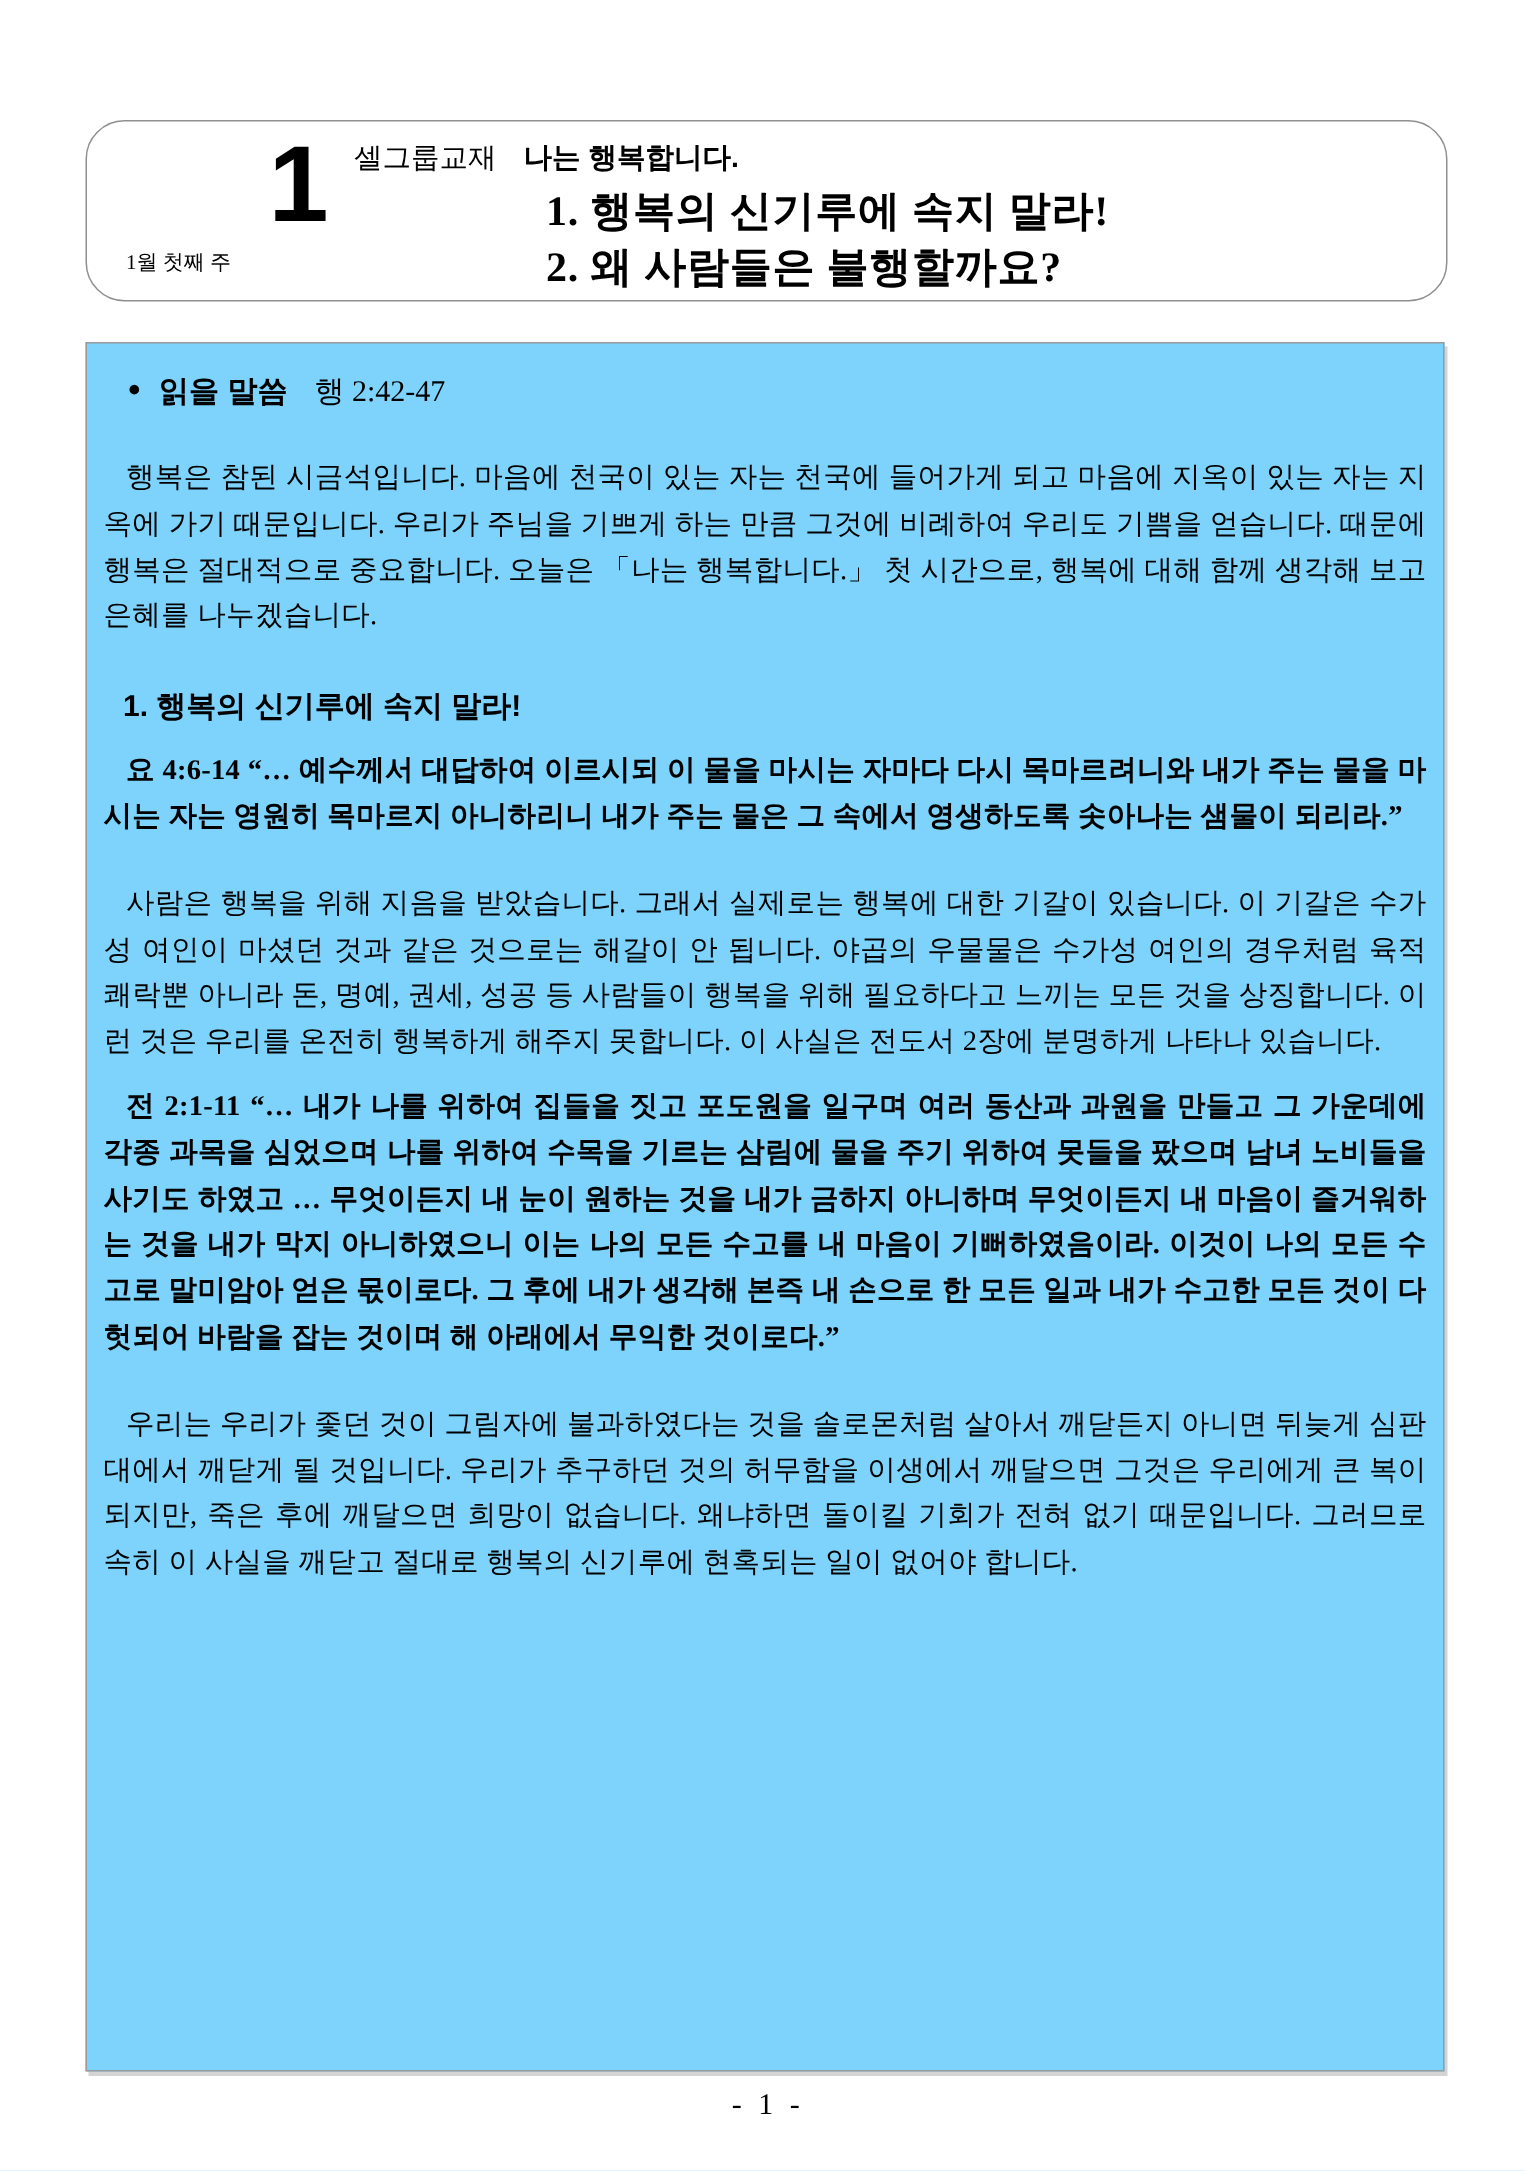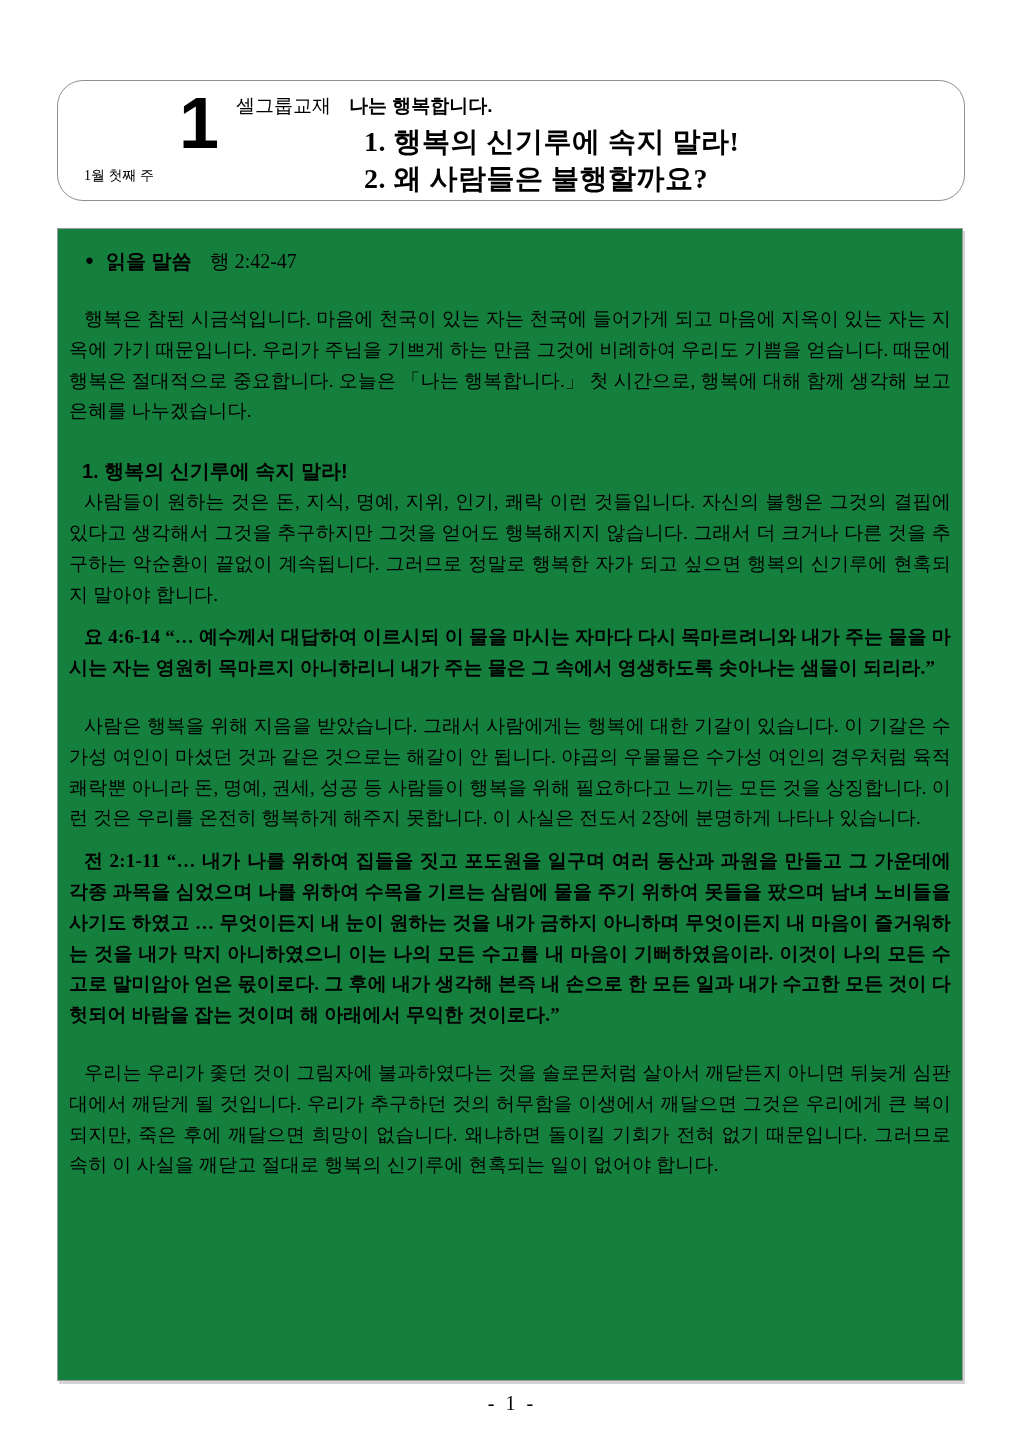--- a/index.html
+++ b/index.html
@@ -72,21 +72,21 @@
   .main-box {
     position: absolute;
     left: 57px;
     top: 228px;
     width: 906px;
     height: 1153px;
     border: 1px solid #9a9a9a;
     box-shadow: 2px 3px 0 #d4d4d4;
     box-sizing: border-box;
     padding: 16px 11px 0 11px;
-    background: #15803d;
+    background: #7dd3fc;
     overflow: hidden;
   }
   .bullet-row {
     font-size: 20px;
     line-height: 31px;
     padding-left: 16px;
   }
   .bullet-dot {
     font-size: 15px;
     vertical-align: 3px;
@@ -153,25 +153,24 @@
 
 <div class="main-box">
 
   <div class="bullet-row">
     <span class="bullet-dot">●</span><span class="bullet-label">읽을 말씀</span><span class="bullet-value">행 2:42-47</span>
   </div>
 
   <p class="para gap-intro">행복은 참된 시금석입니다. 마음에 천국이 있는 자는 천국에 들어가게 되고 마음에 지옥이 있는 자는 지옥에 가기 때문입니다. 우리가 주님을 기쁘게 하는 만큼 그것에 비례하여 우리도 기쁨을 얻습니다. 때문에 행복은 절대적으로 중요합니다. 오늘은 「나는 행복합니다.」 첫 시간으로, 행복에 대해 함께 생각해 보고 은혜를 나누겠습니다.</p>
 
   <div class="sec-heading gap-section">1. 행복의 신기루에 속지 말라!</div>
-  <p class="para">사람들이 원하는 것은 돈, 지식, 명예, 지위, 인기, 쾌락 이런 것들입니다. 자신의 불행은 그것의 결핍에 있다고 생각해서 그것을 추구하지만 그것을 얻어도 행복해지지 않습니다. 그래서 더 크거나 다른 것을 추구하는 악순환이 끝없이 계속됩니다. 그러므로 정말로 행복한 자가 되고 싶으면 행복의 신기루에 현혹되지 말아야 합니다.</p>
 
   <p class="para quote gap-quote">요 4:6-14 “… 예수께서 대답하여 이르시되 이 물을 마시는 자마다 다시 목마르려니와 내가 주는 물을 마시는 자는 영원히 목마르지 아니하리니 내가 주는 물은 그 속에서 영생하도록 솟아나는 샘물이 되리라.”</p>
 
-  <p class="para">사람은 행복을 위해 지음을 받았습니다. 그래서 사람에게는 행복에 대한 기갈이 있습니다. 이 기갈은 수가성 여인이 마셨던 것과 같은 것으로는 해갈이 안 됩니다. 야곱의 우물물은 수가성 여인의 경우처럼 육적 쾌락뿐 아니라 돈, 명예, 권세, 성공 등 사람들이 행복을 위해 필요하다고 느끼는 모든 것을 상징합니다. 이런 것은 우리를 온전히 행복하게 해주지 못합니다. 이 사실은 전도서 2장에 분명하게 나타나 있습니다.</p>
+  <p class="para">사람은 행복을 위해 지음을 받았습니다. 그래서 실제로는 행복에 대한 기갈이 있습니다. 이 기갈은 수가성 여인이 마셨던 것과 같은 것으로는 해갈이 안 됩니다. 야곱의 우물물은 수가성 여인의 경우처럼 육적 쾌락뿐 아니라 돈, 명예, 권세, 성공 등 사람들이 행복을 위해 필요하다고 느끼는 모든 것을 상징합니다. 이런 것은 우리를 온전히 행복하게 해주지 못합니다. 이 사실은 전도서 2장에 분명하게 나타나 있습니다.</p>
 
   <p class="para quote gap-quote">전 2:1-11 “… 내가 나를 위하여 집들을 짓고 포도원을 일구며 여러 동산과 과원을 만들고 그 가운데에 각종 과목을 심었으며 나를 위하여 수목을 기르는 삼림에 물을 주기 위하여 못들을 팠으며 남녀 노비들을 사기도 하였고 … 무엇이든지 내 눈이 원하는 것을 내가 금하지 아니하며 무엇이든지 내 마음이 즐거워하는 것을 내가 막지 아니하였으니 이는 나의 모든 수고를 내 마음이 기뻐하였음이라. 이것이 나의 모든 수고로 말미암아 얻은 몫이로다. 그 후에 내가 생각해 본즉 내 손으로 한 모든 일과 내가 수고한 모든 것이 다 헛되어 바람을 잡는 것이며 해 아래에서 무익한 것이로다.”</p>
 
   <p class="para">우리는 우리가 좇던 것이 그림자에 불과하였다는 것을 솔로몬처럼 살아서 깨닫든지 아니면 뒤늦게 심판대에서 깨닫게 될 것입니다. 우리가 추구하던 것의 허무함을 이생에서 깨달으면 그것은 우리에게 큰 복이 되지만, 죽은 후에 깨달으면 희망이 없습니다. 왜냐하면 돌이킬 기회가 전혀 없기 때문입니다. 그러므로 속히 이 사실을 깨닫고 절대로 행복의 신기루에 현혹되는 일이 없어야 합니다.</p>
 
 </div>
 
 <div class="page-footer">- 1 -</div>
 
 </body></html>

